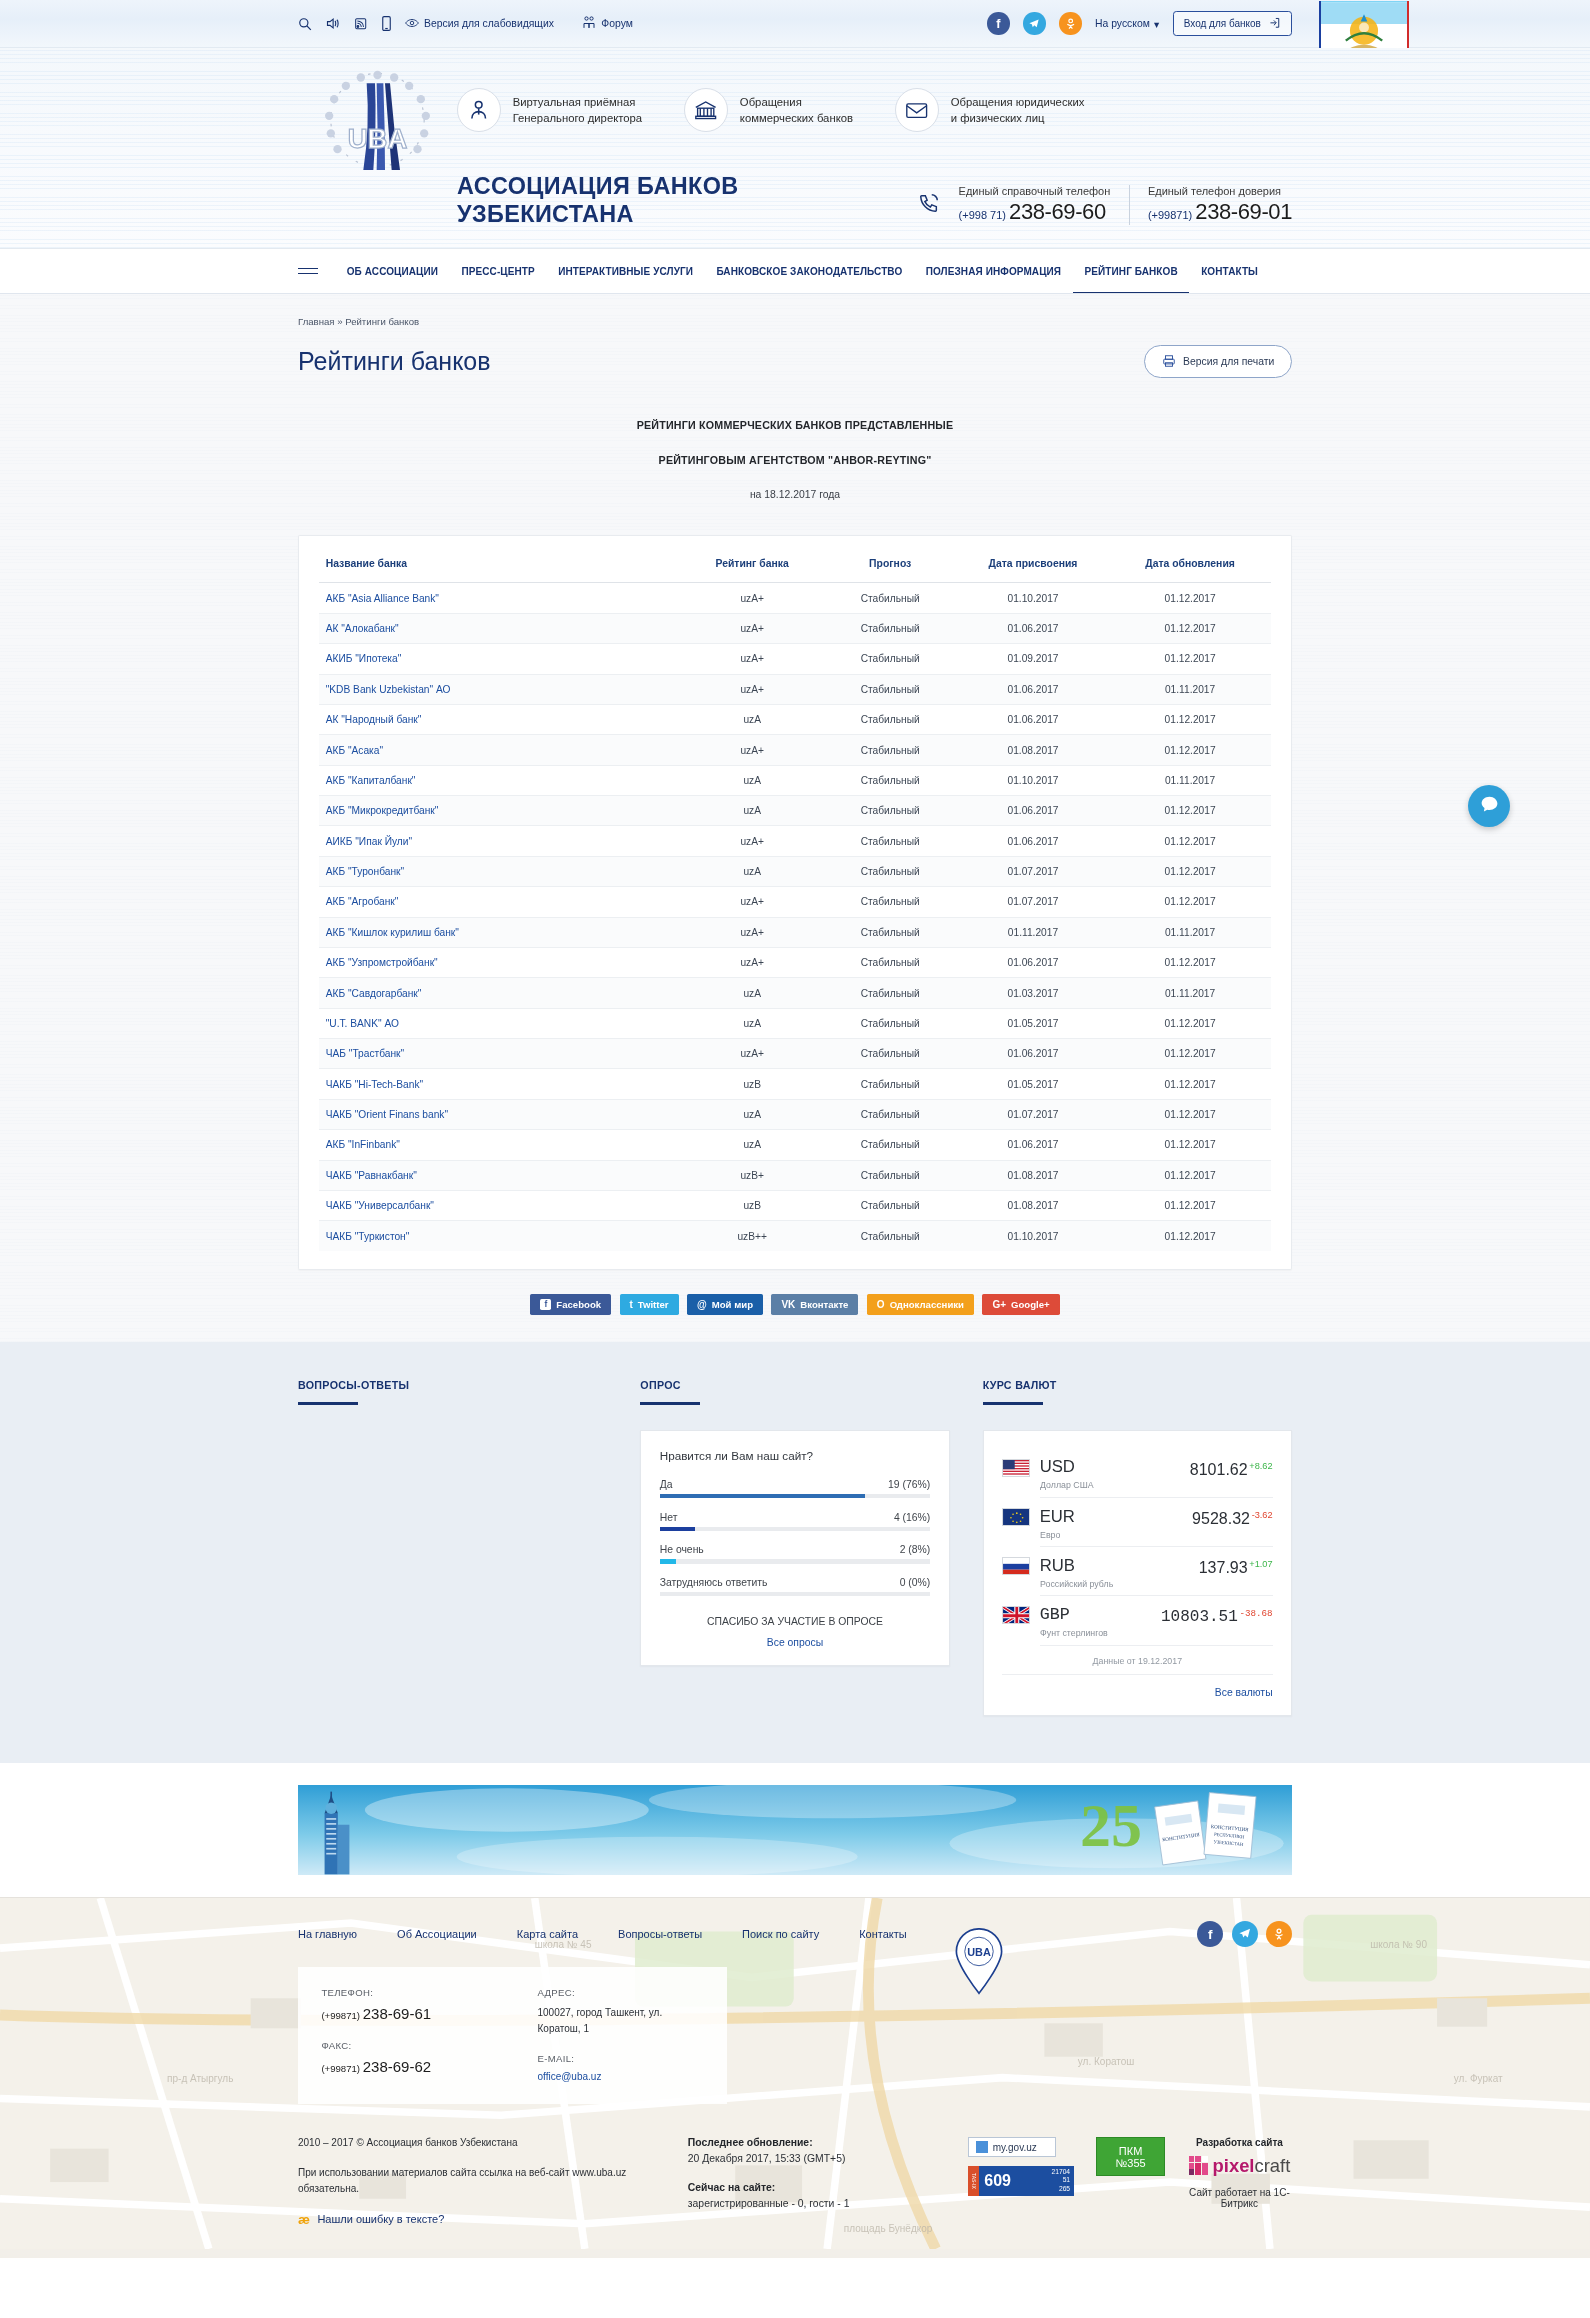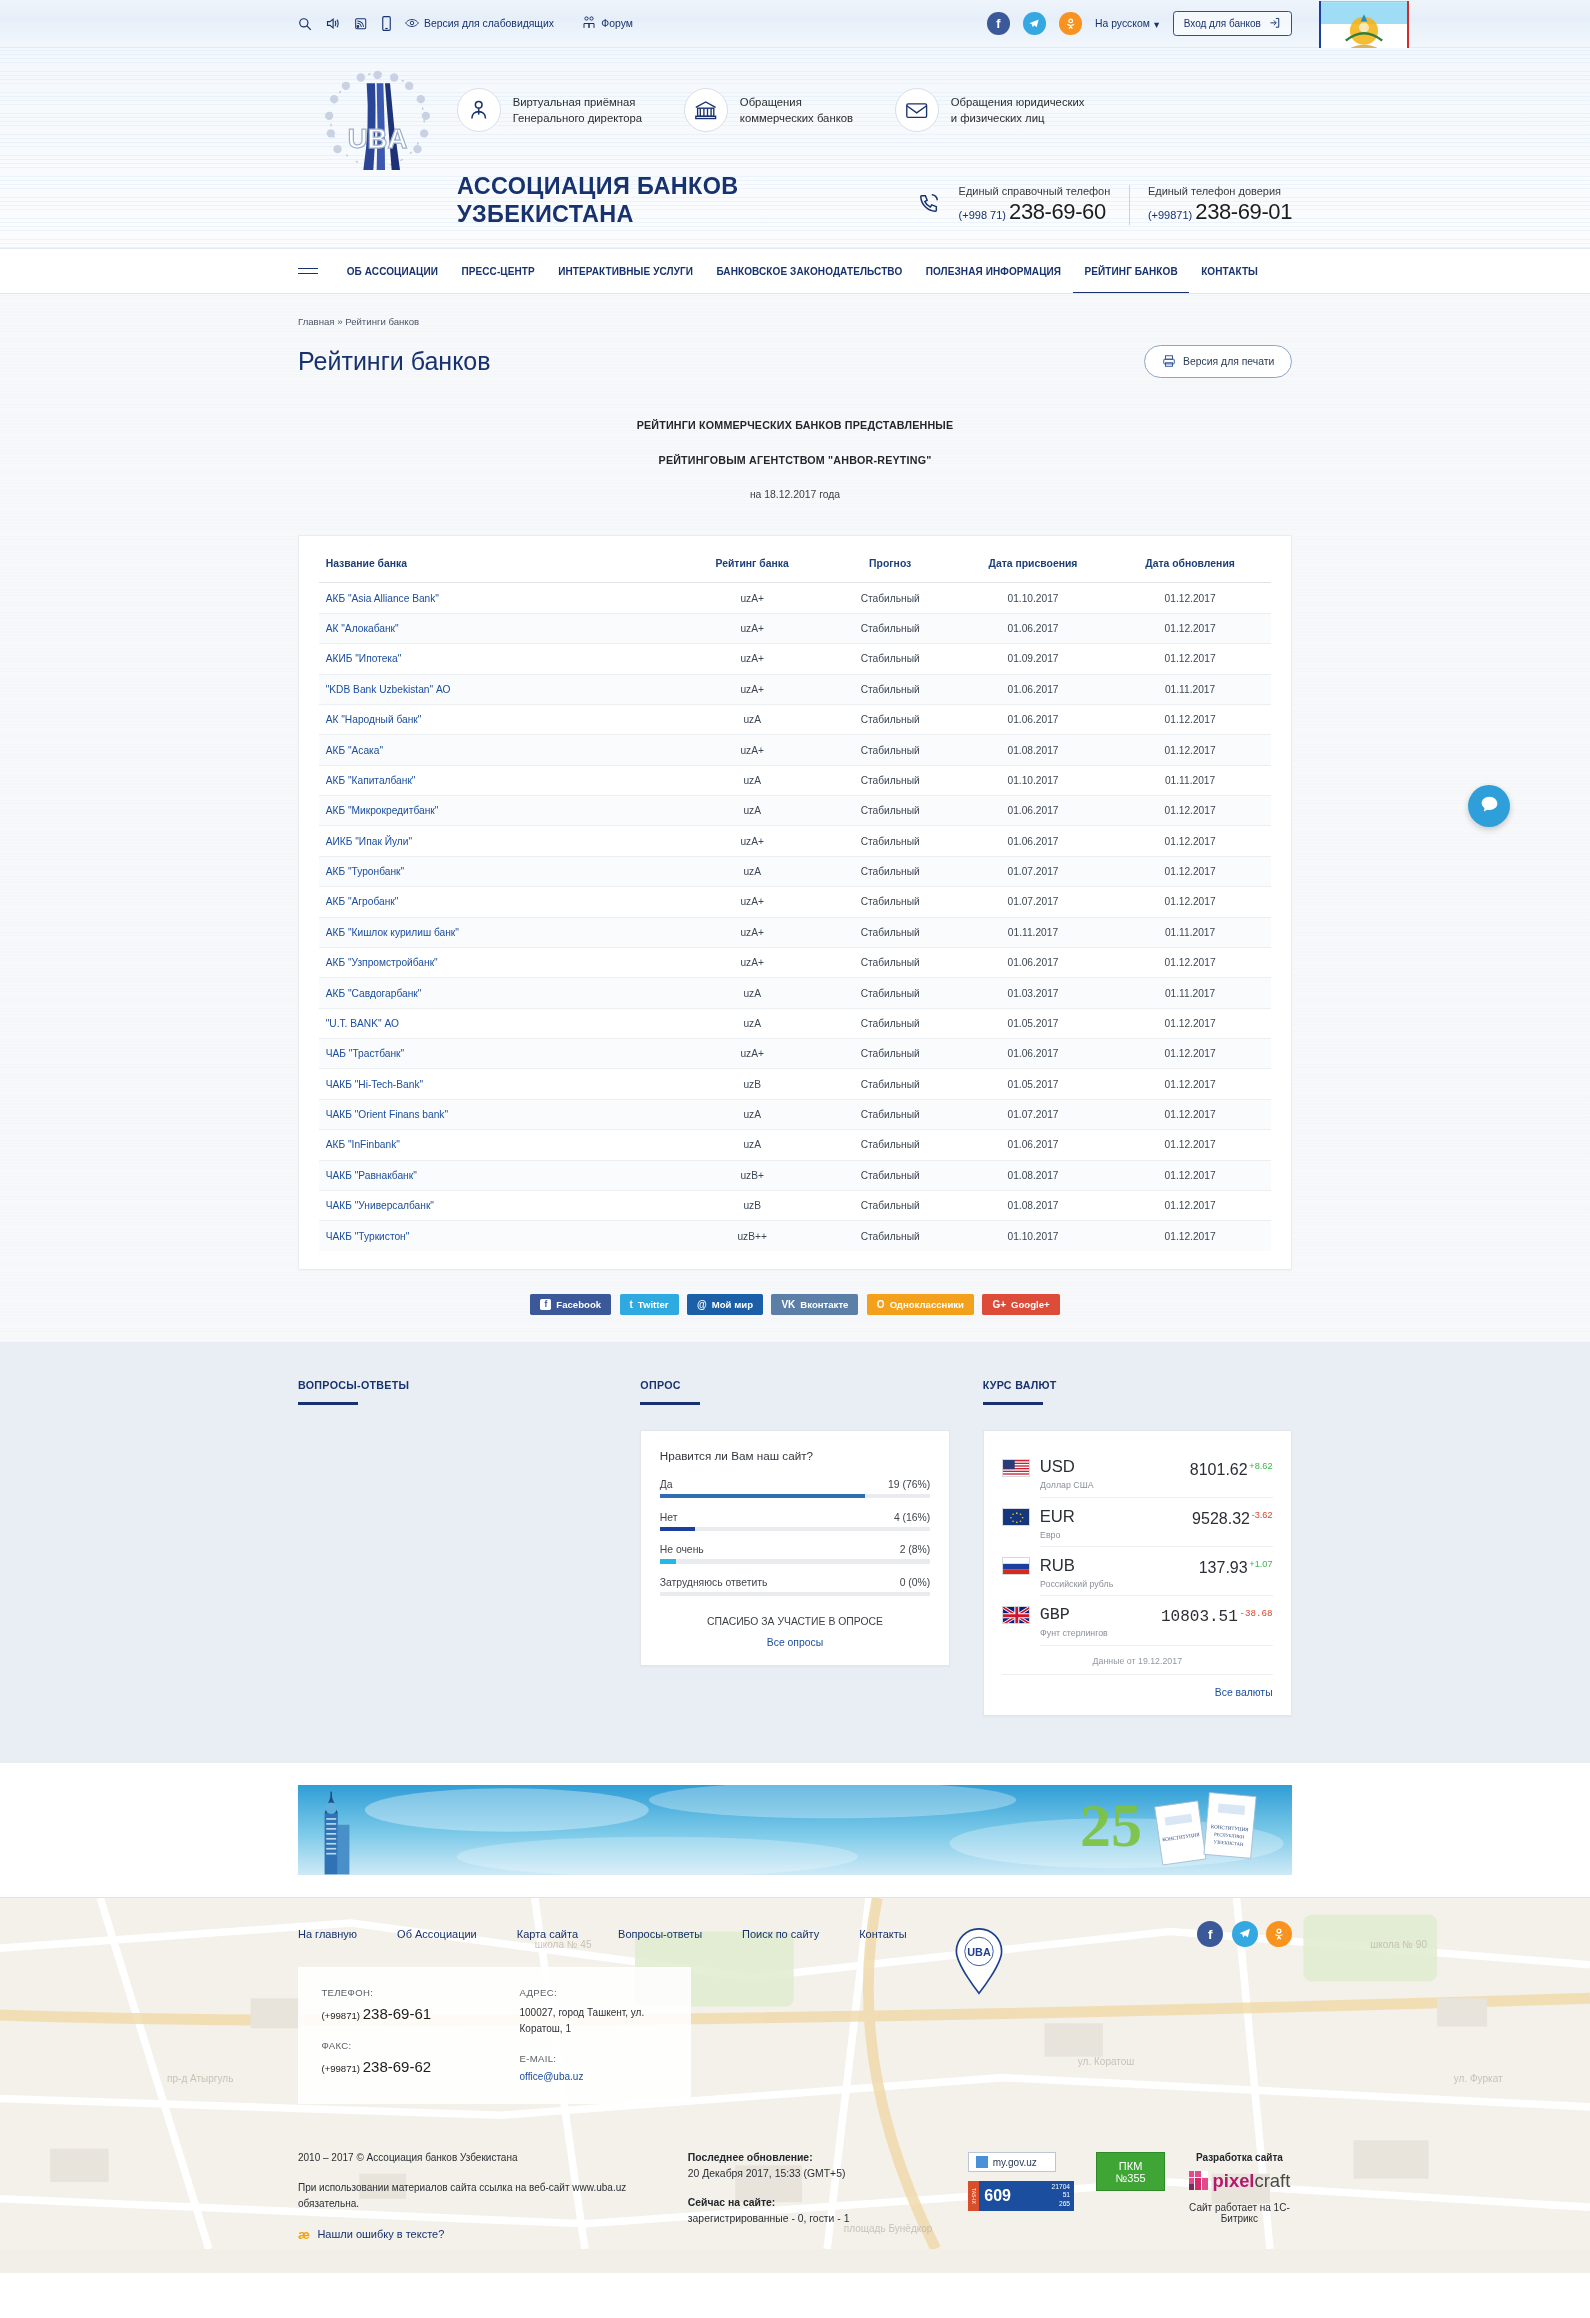--- a/index.html
+++ b/index.html
@@ -220,30 +220,30 @@
   }
   .map-bg { position:absolute; inset:0; z-index:0; }
   .footer-inner { position:relative; z-index:2; width:994px; margin:0 auto; }
   .fnav { display:flex; align-items:center; gap: 40px; padding: 23.4px 0 20px 0; }
   .fnav a { font-size: 11px; color:#17326f; text-decoration:none; white-space:nowrap;}
   .fsoc { margin-left:auto; display:flex; gap:8.4px; }
   .fsoc .soc-round { width: 26px; height:26px; font-size:13.4px;}
 
   .fcontacts {
     background: rgba(255,255,255,.88); display:flex; gap: 50px;
-    padding: 20px 23.4px 22px 23.4px; width: 393px;
+    padding: 20px 23.4px 22px 23.4px; width: 429px;
   }
   .fc-col { flex:1; }
   .fc-label { font-size: 9.6px; color:#5b6068; letter-spacing:0.3px; margin-bottom: 6.7px;}
   .fc-phone { font-size: 9.6px; color:#1c1c1c; margin-bottom: 18.4px; }
   .fc-phone b { font-size: 15px; font-weight:normal; }
   .fc-text { font-size: 10px; color:#2b2f35; line-height:1.6; margin-bottom:16.7px; }
   .fc-mail { font-size: 10px; color:#1c4ea0; }
 
-  .fbottom { display:flex; gap: 39px; margin-top: 48px; align-items:flex-start;}
+  .fbottom { display:flex; gap: 39px; margin-top: 33px; align-items:flex-start;}
   .fb-col1 { width: 401px; }
   .fb-copy { font-size: 10px; color:#2b2f35; margin-bottom: 16.7px; }
   .fb-note { font-size: 10px; color:#2b2f35; line-height:1.6; margin-bottom: 15px; }
   .fb-err { font-size: 11px; color:#17326f; display:flex; align-items:center; gap:7.5px; }
   .fb-err .ae { color:#f0a30a; font-weight:bold; font-size:13.4px; }
   .fb-col2 { width: 276px; }
   .fb-h { font-size: 10.4px; font-weight:bold; color:#23262b; }
   .fb-v { font-size: 10.4px; color:#2b2f35; margin-top: 5px; margin-bottom: 18.4px; }
   .fb-col3 { margin-left:auto; display:flex; gap: 22px; align-items:flex-start;}
   .counters { display:flex; flex-direction:column; gap:8.4px; }

